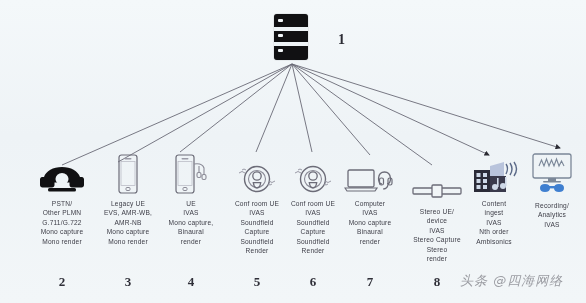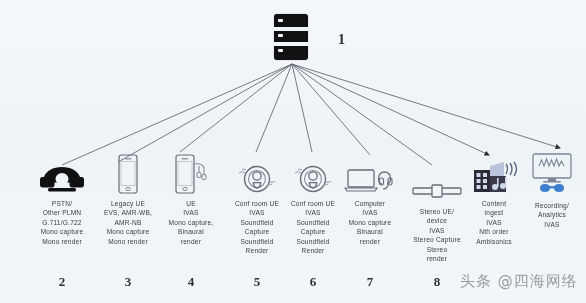--- a/index.html
+++ b/index.html
@@ -104,26 +104,27 @@
     font-weight: bold;
     color: #2f2f38;
     font-family: "Liberation Serif", serif;
     text-align: center;
   }
   
   .watermark {
     position: absolute;
     left: 460px;
     top: 272px;
-    font-size: 15px;
+    font-size: 13px;
     color: #6d6d75;
     opacity: .65;
     letter-spacing: 1px;
     font-family: "DejaVu Sans", sans-serif;
     white-space: nowrap;
+    font-style: italic;
   }
 </style>
 </head>
 <body>
 
 <div id="canvas">
 
   <svg id="fan" viewBox="0 0 586 303" width="586" height="303">
     <defs>
       <marker id="arrowhead" markerWidth="6" markerHeight="6" refX="5" refY="3" orient="auto" markerUnits="strokeWidth">

